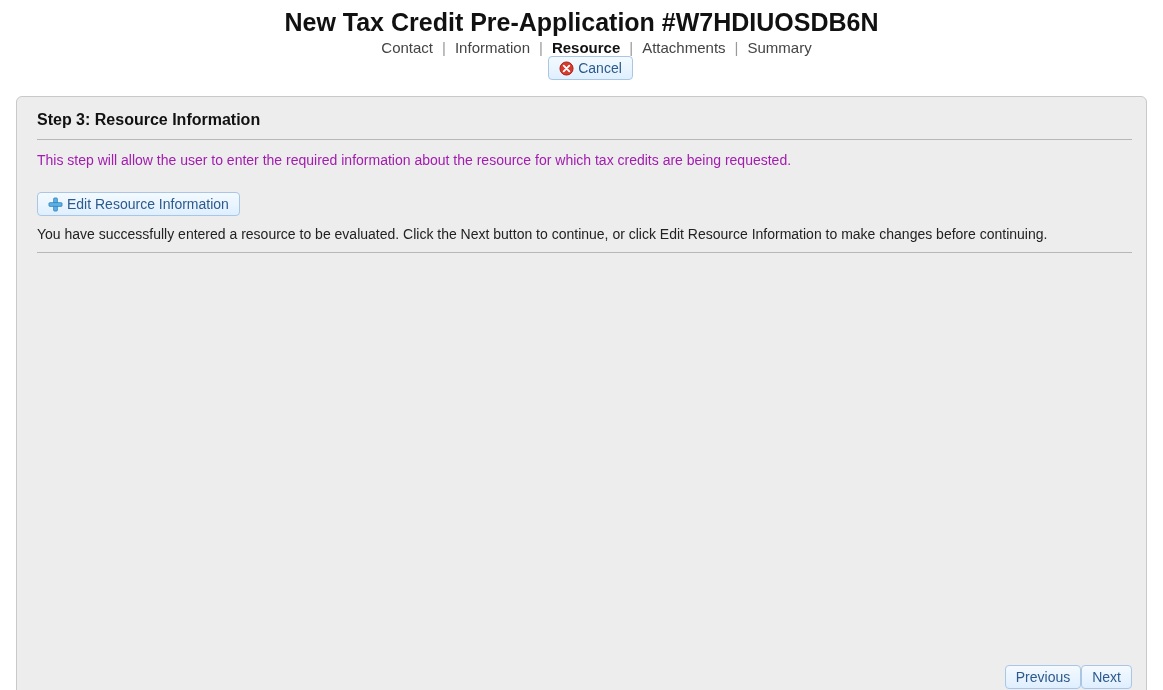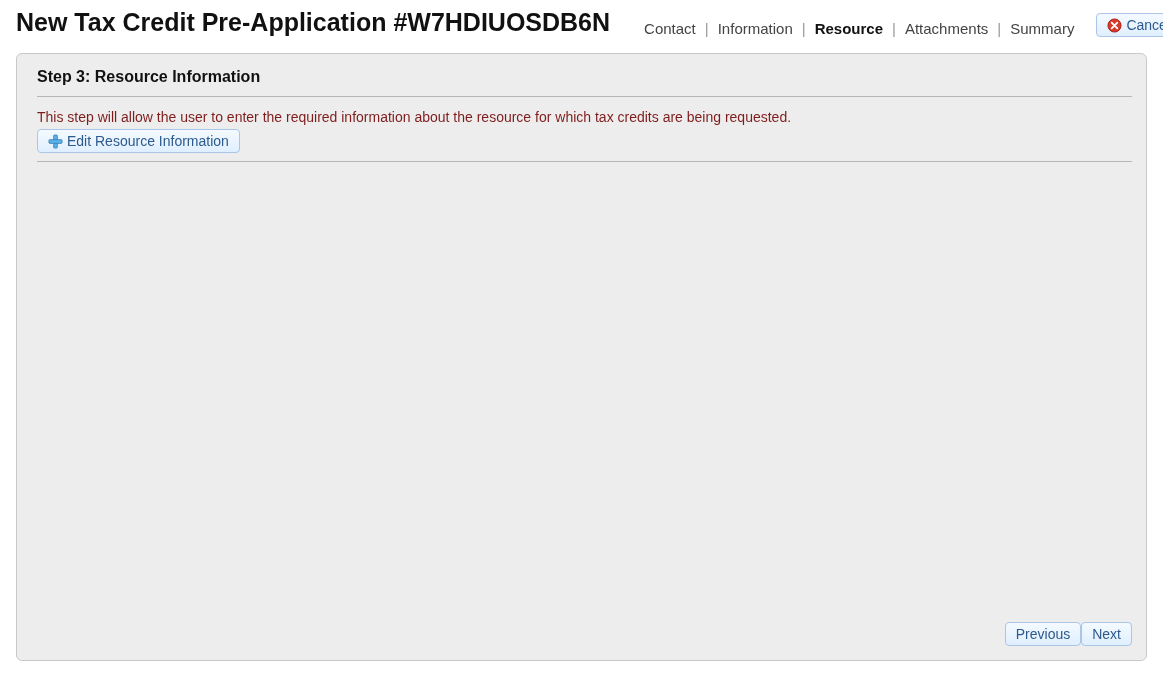--- a/index.html
+++ b/index.html
@@ -6,22 +6,23 @@
   body {
     margin: 0;
     padding: 0;
     font-family: "Century Gothic", "Segoe UI", Arial, sans-serif;
     background: #ffffff;
     color: #222;
     width: 1163px;
   }
   .header {
     display: flex;
-    align-items: flex-end;
+    align-items: center;
     padding: 8px 16px 4px 16px;
+    flex-direction: column;
   }
   .page-title {
     font-size: 25px;
     font-weight: bold;
     color: #111;
     flex: 0 0 auto;
     letter-spacing: 0px;
   }
   .nav {
     flex: 1;
@@ -81,22 +82,22 @@
     color: #111;
     margin: 2px 0 6px 0;
   }
   .hr {
     border: none;
     border-top: 1px solid #b7b7b7;
     margin: 4px 0 8px 0;
   }
   .step-desc {
     font-size: 14px;
-    color: #7f1d1d;
-    margin: 4px 0 4px 0;
+    color: #a21caf;
+    margin: 4px 0 24px 0;
   }
   .resource-row {
     display: flex;
     align-items: center;
     gap: 18px;
     margin-bottom: 4px;
   }
   .resource-label {
     font-size: 15.5px;
     font-weight: bold;
@@ -154,20 +155,21 @@
     <button class="btn">
       <span>
         <svg width="15" height="15" viewBox="0 0 16 16">
           <rect x="6" y="1" width="4" height="14" rx="1" fill="#5bb0e8" stroke="#2f7fb3" stroke-width="0.8"></rect>
           <rect x="1" y="6" width="14" height="4" rx="1" fill="#5bb0e8" stroke="#2f7fb3" stroke-width="0.8"></rect>
         </svg>
       </span>
       <span>Edit Resource Information</span>
     </button>
   </div>
+  <div class="success-msg">You have successfully entered a resource to be evaluated. Click the Next button to continue, or click Edit Resource Information to make changes before continuing.</div>
   <hr class="hr">
 
   <div class="panel-footer">
     <button class="btn">
       <span>Previous</span>
     </button>
     <button class="btn">
       <span>Next</span>
     </button>
   </div>

